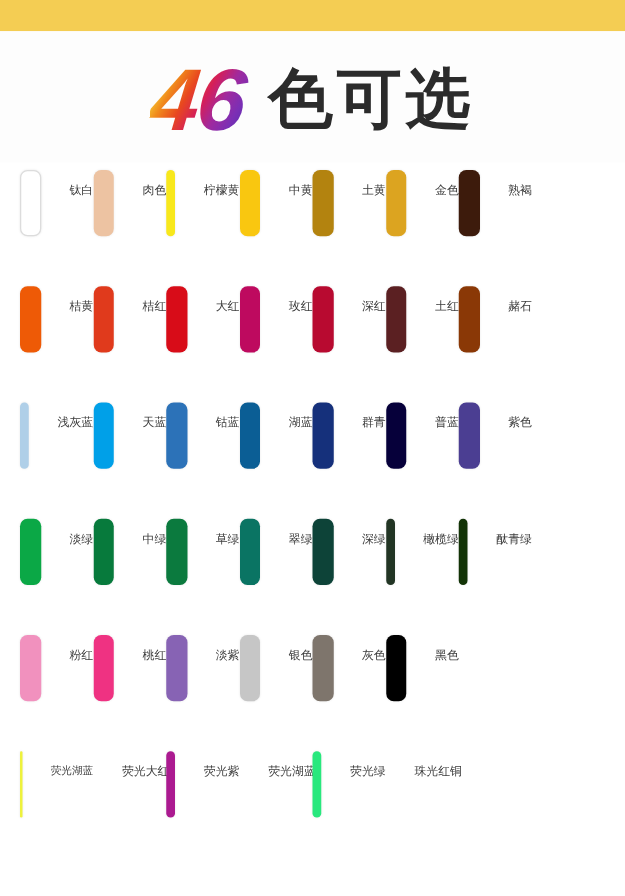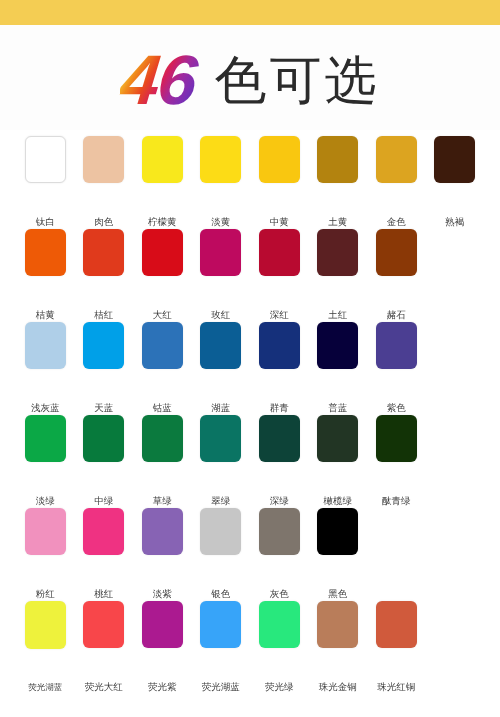--- a/index.html
+++ b/index.html
@@ -47,39 +47,39 @@
     -webkit-background-clip: text;
     background-clip: text;
     color: transparent;
     -webkit-text-fill-color: transparent;
     padding-right: 6px;
     transform: skewX(-6deg);
   }
   #title-text {
     font-size: 52px;
     color: #2b2b2b;
-    font-weight: 400;
+    font-weight: 700;
     letter-spacing: 3px;
     line-height: 1;
     margin-left: 14px;
     font-family: "DejaVu Sans", sans-serif;
   }
   #swatch-grid {
     padding: 6px 16px 0 16px;
     box-sizing: border-box;
   }
   .swatch-row {
     display: flex;
     height: 93px;
   }
   .swatch-cell {
     width: 58.5px;
     display: flex;
-    flex-direction: column;
-    align-items: center;
+    flex-direction: row;
+    align-items: flex-start;
     margin-right: 0px;
     gap: 23px;
   }
   .swatch-chip {
     width: 41px;
     height: 53px;
     border-radius: 6px;
     box-shadow: 0 0 2px rgba(0,0,0,0.10);
   }
   .swatch-chip.outlined {
@@ -116,24 +116,20 @@
       </div>
       <div class="swatch-cell">
         <div class="swatch-chip" style="background: rgb(237, 195, 162);"></div>
         <div class="swatch-label">肉色</div>
       </div>
       <div class="swatch-cell">
         <div class="swatch-chip" style="background: rgb(248, 232, 28);"></div>
         <div class="swatch-label">柠檬黄</div>
       </div>
       <div class="swatch-cell">
-        <div class="swatch-chip" style="background: rgb(252, 220, 22);"></div>
-        <div class="swatch-label">淡黄</div>
-      </div>
-      <div class="swatch-cell">
         <div class="swatch-chip" style="background: rgb(249, 199, 16);"></div>
         <div class="swatch-label">中黄</div>
       </div>
       <div class="swatch-cell">
         <div class="swatch-chip" style="background: rgb(179, 131, 15);"></div>
         <div class="swatch-label">土黄</div>
       </div>
       <div class="swatch-cell">
         <div class="swatch-chip" style="background: rgb(220, 164, 32);"></div>
         <div class="swatch-label">金色</div>
@@ -274,21 +270,17 @@
       </div>
       <div class="swatch-cell">
         <div class="swatch-chip" style="background: rgb(55, 164, 249);"></div>
         <div class="swatch-label">荧光湖蓝</div>
       </div>
       <div class="swatch-cell">
         <div class="swatch-chip" style="background: rgb(40, 232, 125);"></div>
         <div class="swatch-label">荧光绿</div>
       </div>
       <div class="swatch-cell">
-        <div class="swatch-chip" style="background: rgb(185, 125, 90);"></div>
-        <div class="swatch-label">珠光金铜</div>
-      </div>
-      <div class="swatch-cell">
         <div class="swatch-chip" style="background: rgb(208, 90, 60);"></div>
         <div class="swatch-label">珠光红铜</div>
       </div>
     </div>
   </div>
 
 </body></html>

